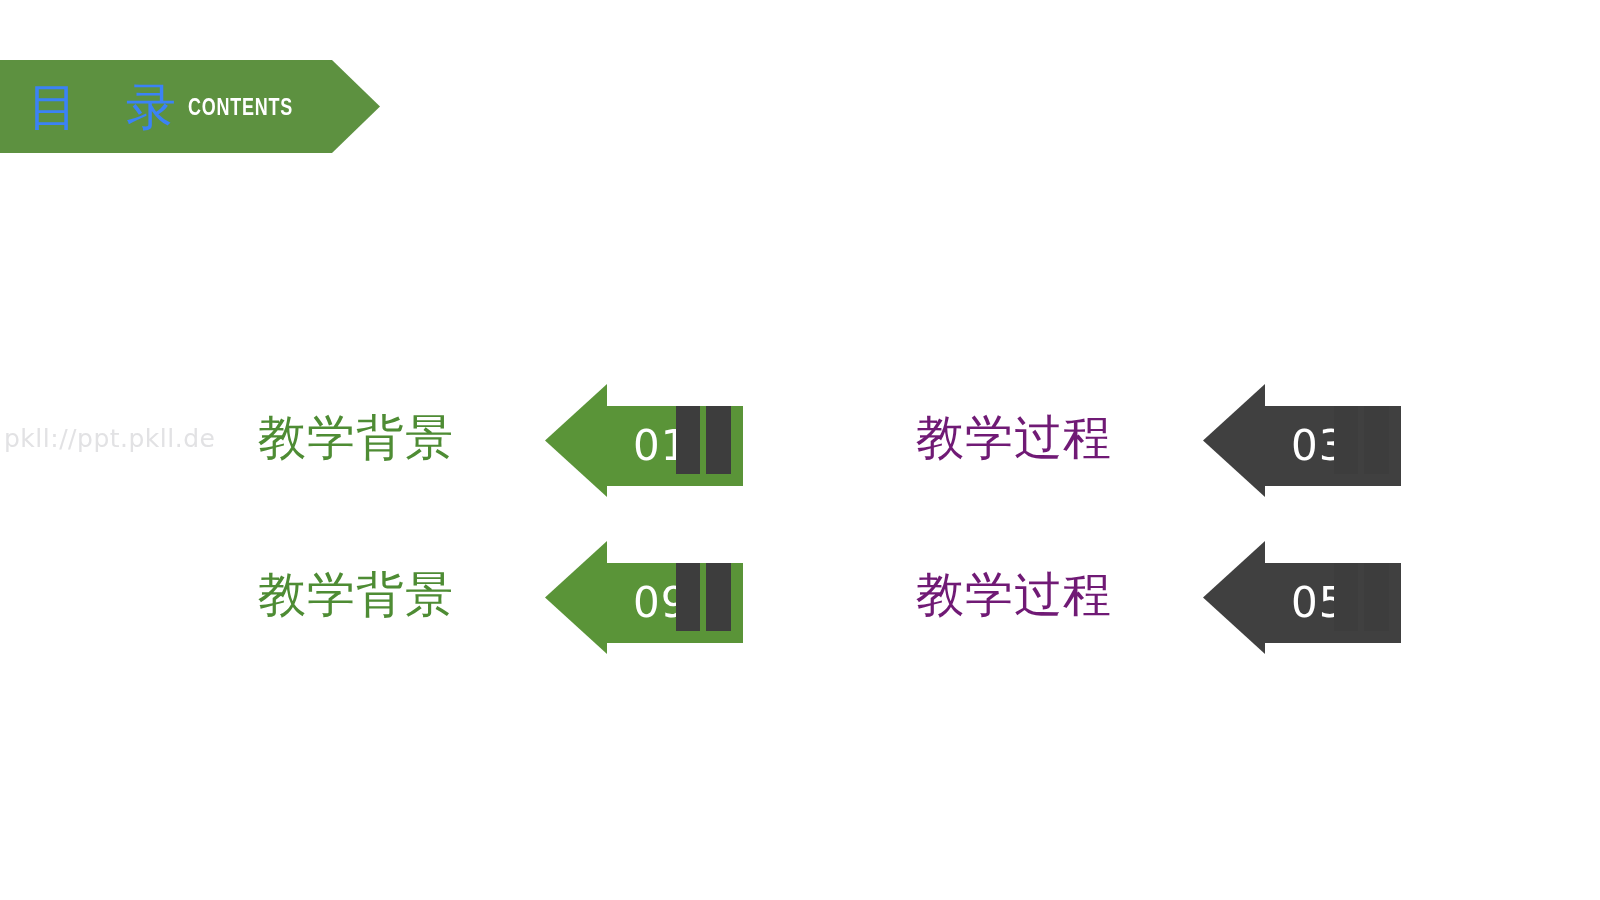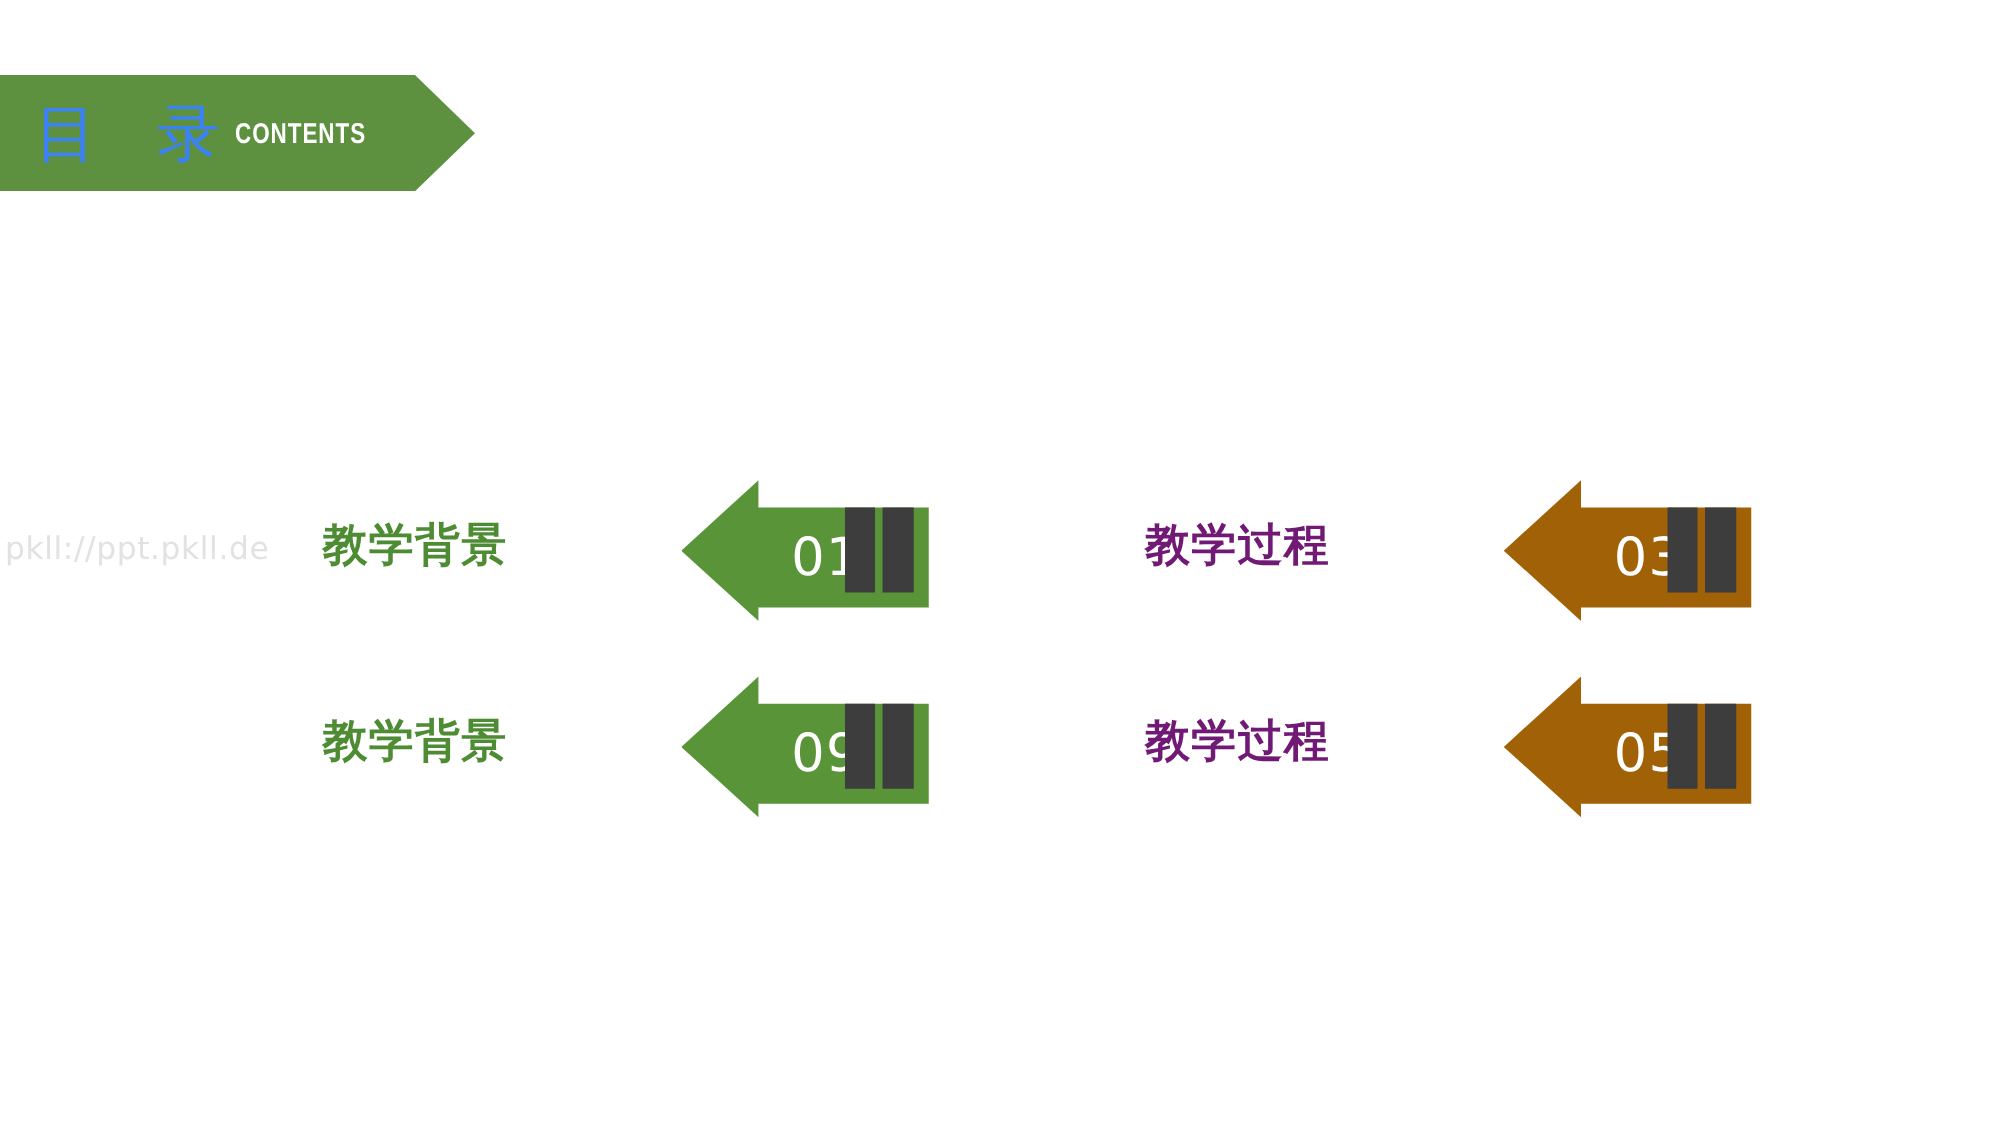--- a/index.html
+++ b/index.html
@@ -73,22 +73,22 @@
 
   
   .entry {
     position: absolute;
     height: 120px;
   }
   .entry-label {
     position: absolute;
     top: 50%;
     transform: translateY(-50%);
-    font-size: 36px;
-    font-weight: bold;
+    font-size: 48px;
+    font-weight: normal;
     line-height: 1;
     white-space: nowrap;
     font-family: "DejaVu Sans", "Liberation Sans", sans-serif;
     letter-spacing: 1px;
     text-shadow:
        1.6px 0 0 #ffffff, -1.6px 0 0 #ffffff,
        0 1.6px 0 #ffffff, 0 -1.6px 0 #ffffff,
        1.2px 1.2px 0 #ffffff, -1.2px 1.2px 0 #ffffff,
        1.2px -1.2px 0 #ffffff, -1.2px -1.2px 0 #ffffff;
   }
@@ -134,21 +134,21 @@
     background: #3d3d3d;
   }
   .band-a { left: 73px; width: 24px; }
   .band-b { left: 103px; width: 25px; }
 
   
   .green .arrow-head,
   .green .arrow-shaft { background: #5a9438; }
   .green .entry-label { color: #4e8c34; }
   .blue .arrow-head,
-  .blue .arrow-shaft { background: #a16207; }
+  .blue .arrow-shaft { background: #404040; }
   .blue .entry-label { color: #701a75; }
 </style>
 </head>
 <body>
 
 <div class="banner">
   <div class="banner-shape"></div>
   <div class="banner-cn">目 录</div>
   <div class="banner-en">CONTENTS</div>
 </div>

